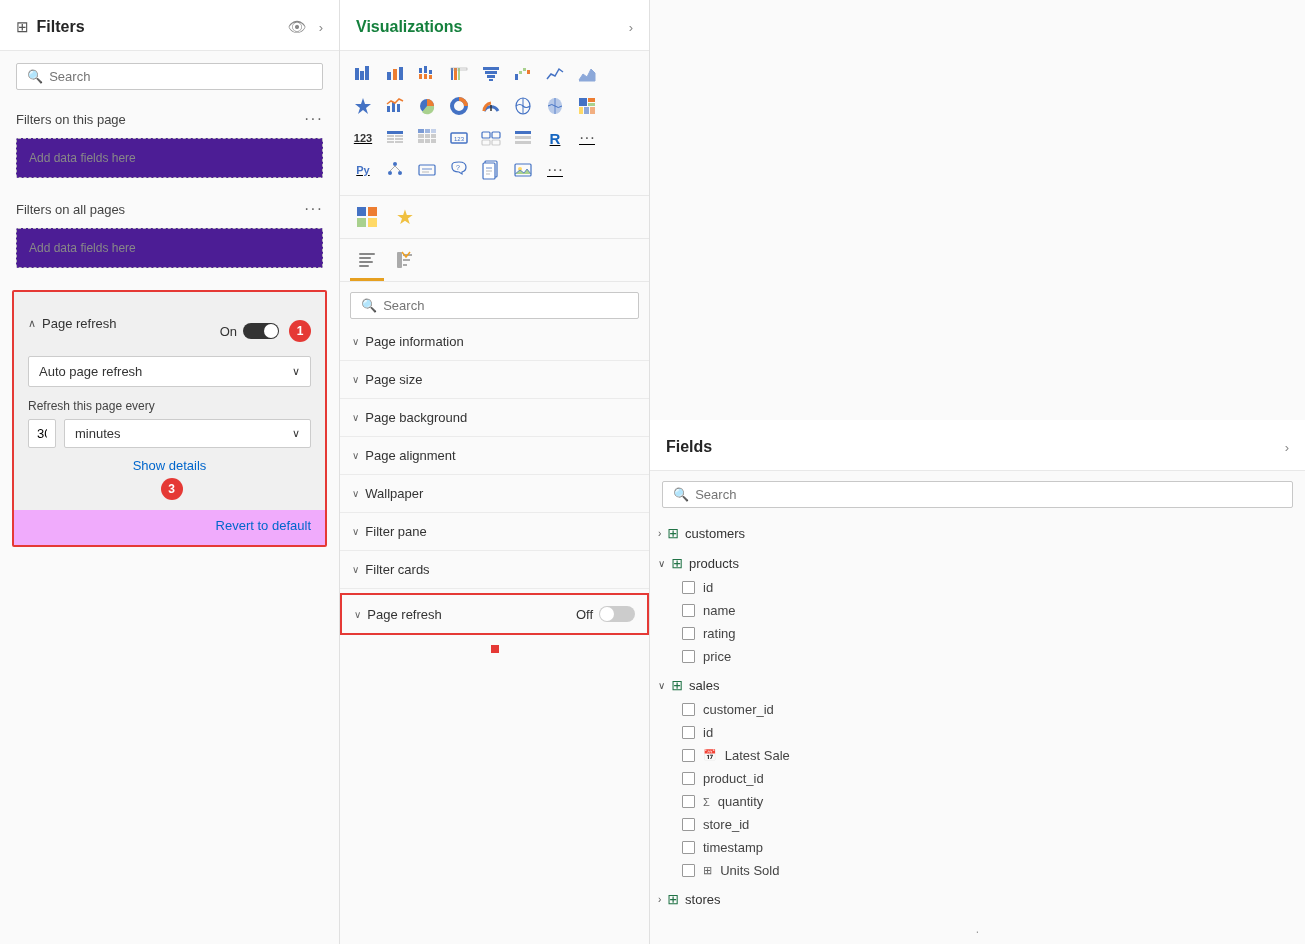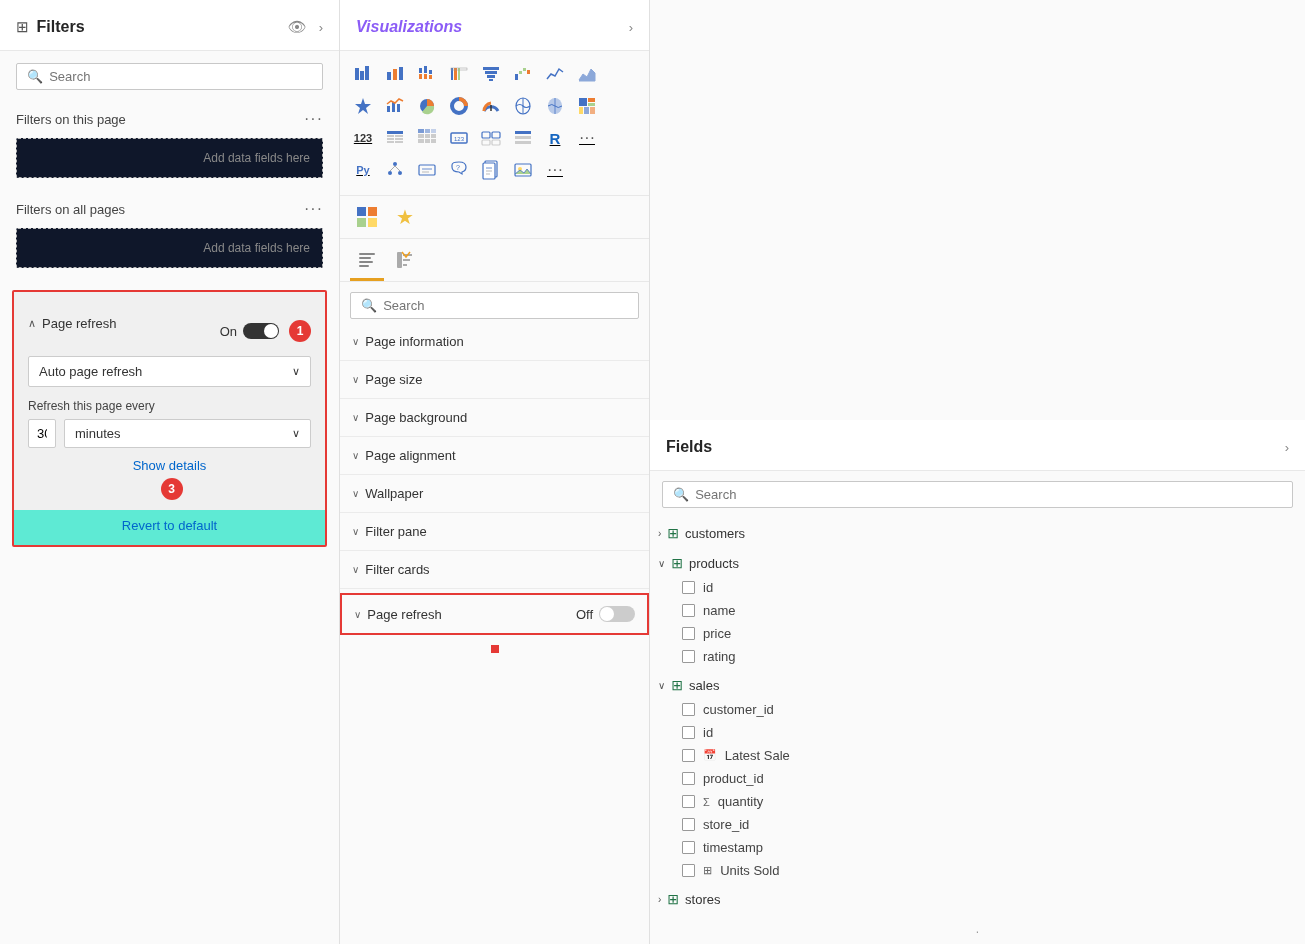--- a/index.html
+++ b/index.html
@@ -73,24 +73,24 @@
       font-size: 16px;
       cursor: pointer;
       letter-spacing: 1px;
     }
 
     .add-fields-box {
       margin: 4px 16px 14px 16px;
       border: 1px dashed #bbb;
       border-radius: 2px;
       padding: 12px;
-      text-align: right;
+      text-align: left;
       color: #888;
       font-size: 12px;
-      background: #0f172a;
+      background: #4c1d95;
       cursor: pointer;
     }
 
     
     .page-refresh-panel {
       margin: 8px 12px;
       border: 2px solid #e53935;
       border-radius: 2px;
       background: #f0f0f0;
       padding: 0;
@@ -222,23 +222,23 @@
       align-items: center;
       gap: 5px;
       margin-bottom: 2px;
       flex-direction: column;
     }
 
     .revert-link {
       color: #0066cc;
       font-size: 13px;
       cursor: pointer;
-      text-align: center;
+      text-align: right;
       padding: 8px 14px 12px 14px;
-      background: #5eead4;
+      background: #f0abfc;
     }
 
     
     .visualizations-panel {
       width: 310px;
       min-width: 310px;
       background: #fafafa;
       border-right: 1px solid #e0e0e0;
       display: flex;
       flex-direction: column;
@@ -251,22 +251,21 @@
       align-items: center;
       justify-content: space-between;
       padding: 18px 16px 14px 16px;
       background: #fff;
       border-bottom: 1px solid #e8e8e8;
     }
 
     .viz-header-title {
       font-size: 16px;
       font-weight: 600;
-      color: #8b5cf6;
-      font-style: italic;
+      color: #15803d;
     }
 
     .chart-icon-btn {
       width: 30px;
       height: 30px;
       display: flex;
       align-items: center;
       justify-content: center;
       cursor: pointer;
       border-radius: 2px;
@@ -891,25 +890,25 @@
     <div class="field-item">
       <div class="field-checkbox"></div>
       <span>id</span>
     </div>
     <div class="field-item">
       <div class="field-checkbox"></div>
       <span>name</span>
     </div>
     <div class="field-item">
       <div class="field-checkbox"></div>
+      <span>rating</span>
+    </div>
+    <div class="field-item">
+      <div class="field-checkbox"></div>
       <span>price</span>
-    </div>
-    <div class="field-item">
-      <div class="field-checkbox"></div>
-      <span>rating</span>
     </div>
   </div>
 
   <div class="table-group">
     <div class="table-group-header">
       <span style="font-size:10px;color:#555;">∨</span>
       <span style="color:#217346;font-size:14px;">⊞</span>
       <span>sales</span>
     </div>
     <div class="field-item">

